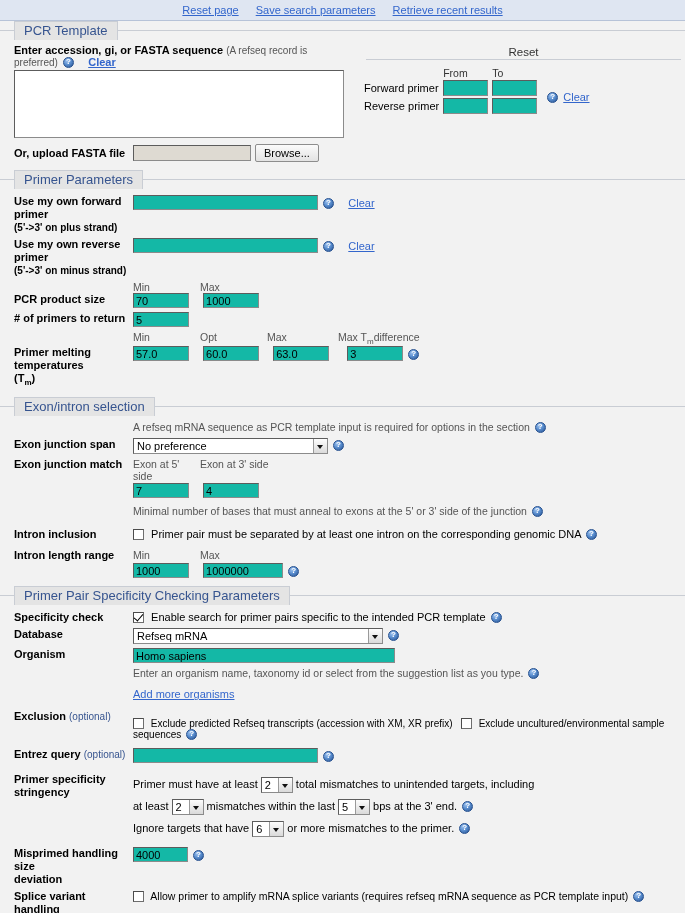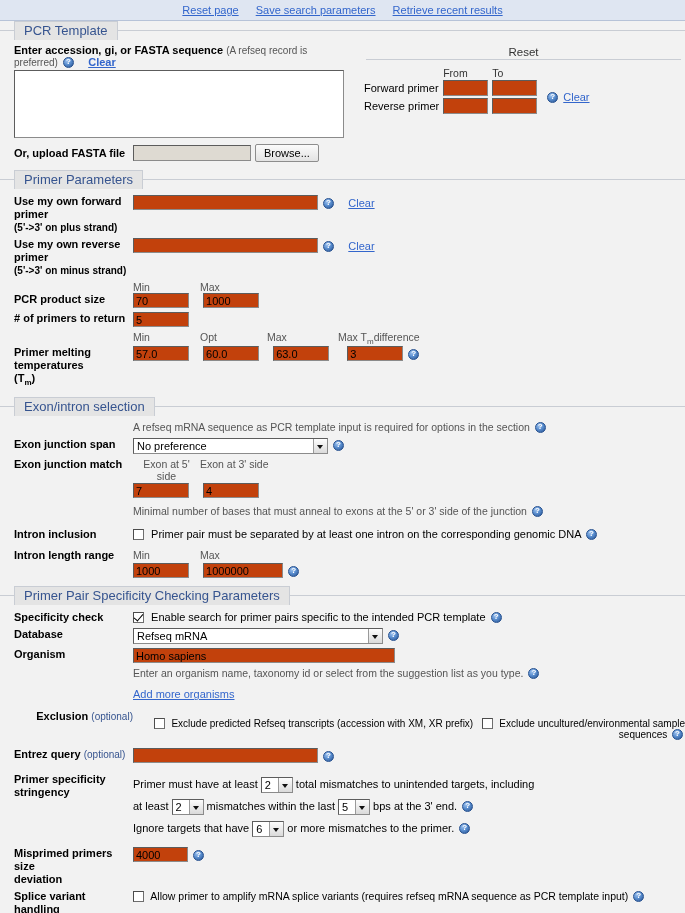--- a/index.html
+++ b/index.html
@@ -90,21 +90,21 @@
   }
   .fields {
     flex: 1;
     position: relative;
   }
   
   input.txt {
     border: 1px solid #8b8b8b;
     border-top-color: #5c5c5c;
     border-left-color: #5c5c5c;
-    background: #c2410c;
+    background: #14b8a6;
     font-family: "Liberation Sans", sans-serif;
     font-size: 11px;
     height: 15px;
     padding: 0 2px;
     box-sizing: border-box;
     color: #000;
   }
   input.w-num { width: 56px; }
   input.w-num2 { width: 80px; }
   input.w-prim { width: 185px; }
@@ -440,21 +440,21 @@
               <span class="val">No preference</span>
               <span class="arrow"></span>
             </span>
             <span class="help"></span>
           </div>
         </div>
 
         <div class="row" style="padding-bottom:0;">
           <div class="lbl">Exon junction match</div>
           <div class="fields caps">
-            <span style="width:67px;text-align:center;">Exon at 5' side</span>
+            <span style="width:67px;">Exon at 5' side</span>
             <span>Exon at 3' side</span>
           </div>
         </div>
         <div class="row" style="padding-top:1px;">
           <div class="lbl"></div>
           <div class="fields">
             <input class="txt w-num" value="7" style="">
             <input class="txt w-num" style="margin-left: 11px;" value="4">
           </div>
         </div>
@@ -531,21 +531,21 @@
             <span class="help"></span>
           </div>
         </div>
         <div class="row" style="padding-top:6px;">
           <div class="lbl"></div>
           <div class="fields">
             <a class="lnk">Add more organisms</a>
           </div>
         </div>
 
-        <div class="row" style="padding-top:8px;text-align:right;">
+        <div class="row" style="padding-top:8px;">
           <div class="lbl">
             <span>Exclusion</span>
             <span class="opt">(optional)</span>
           </div>
           <div class="fields" style="font-size:10px;margin-top:8px;">
             <span class="cbx"></span>
             <span>Exclude predicted Refseq transcripts (accession with XM, XR prefix)</span>
             &nbsp;
             <span class="cbx"></span>
             <span>Exclude uncultured/environmental sample sequences</span>
@@ -596,21 +596,21 @@
                 <span class="arrow"></span>
               </span>
               <span class="inline-txt">or more mismatches to the primer.</span>
               <span class="help"></span>
             </div>
           </div>
         </div>
 
         <div class="row" style="padding-top:6px;">
           <div class="lbl">
-            <span>Misprimed primers size</span><br>
+            <span>Misprimed handling size</span><br>
             <span>deviation</span>
           </div>
           <div class="fields">
             <input class="txt w-mis" value="4000" style="">
             <span class="help"></span>
           </div>
         </div>
 
         <div class="row" style="padding-top:2px;">
           <div class="lbl">Splice variant handling</div>

